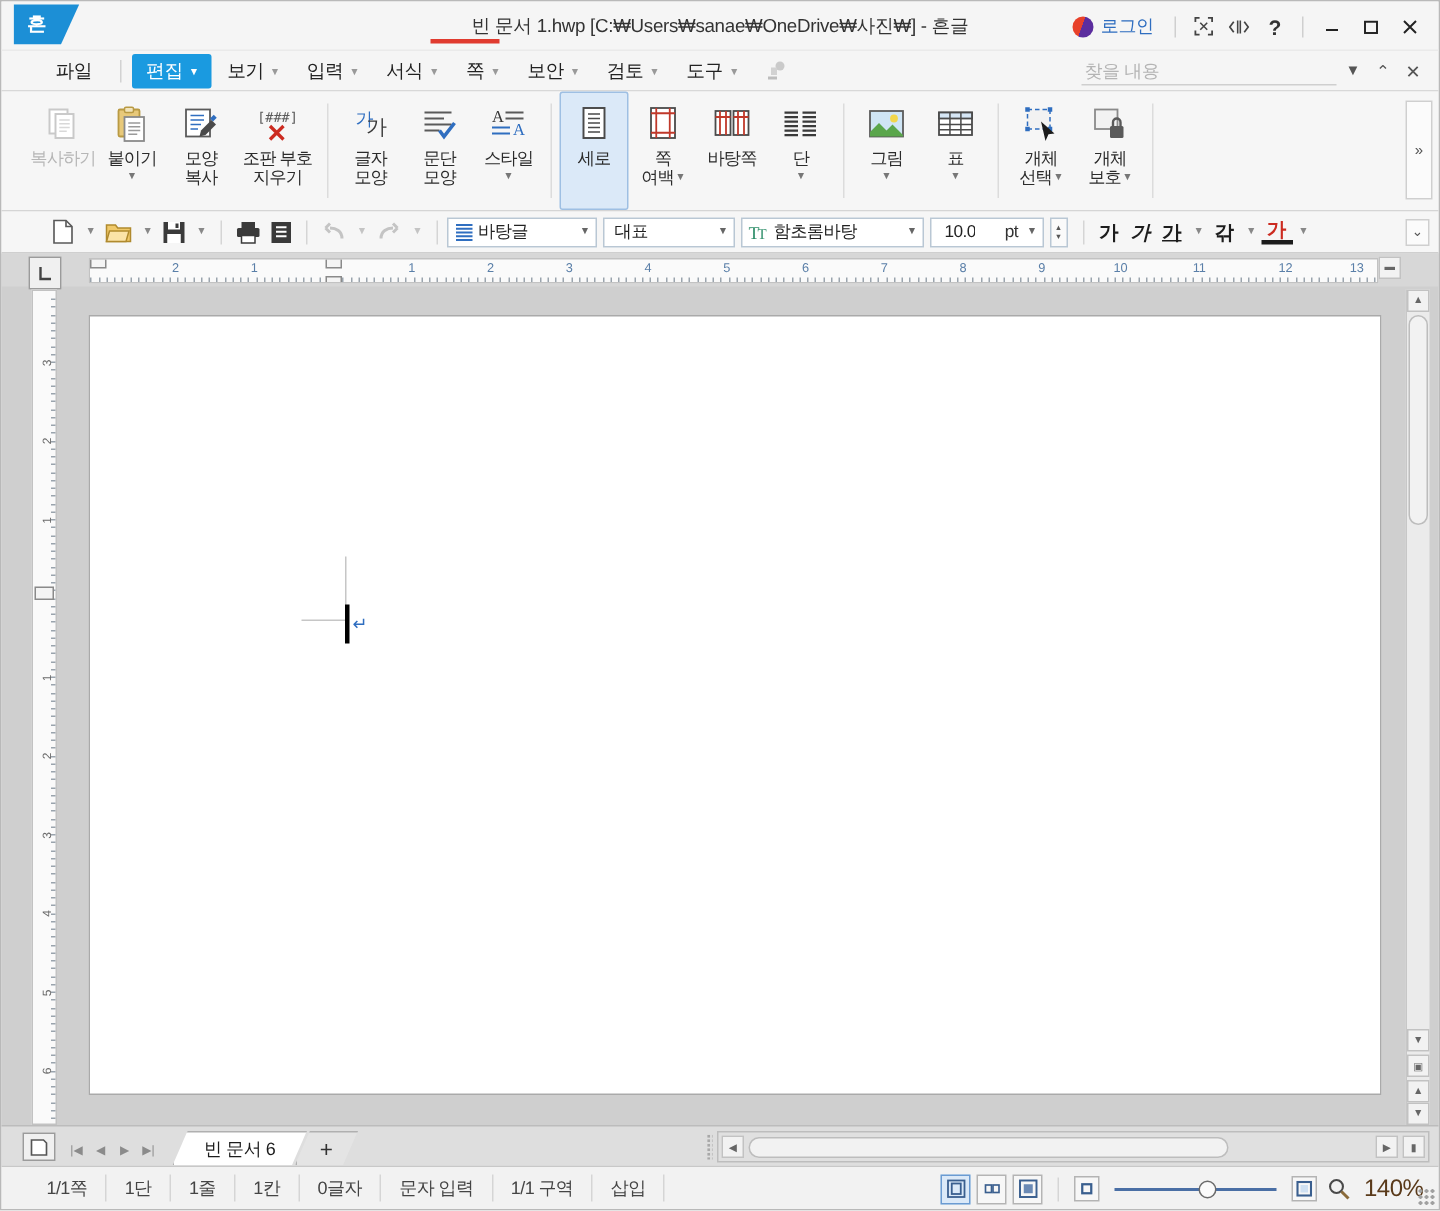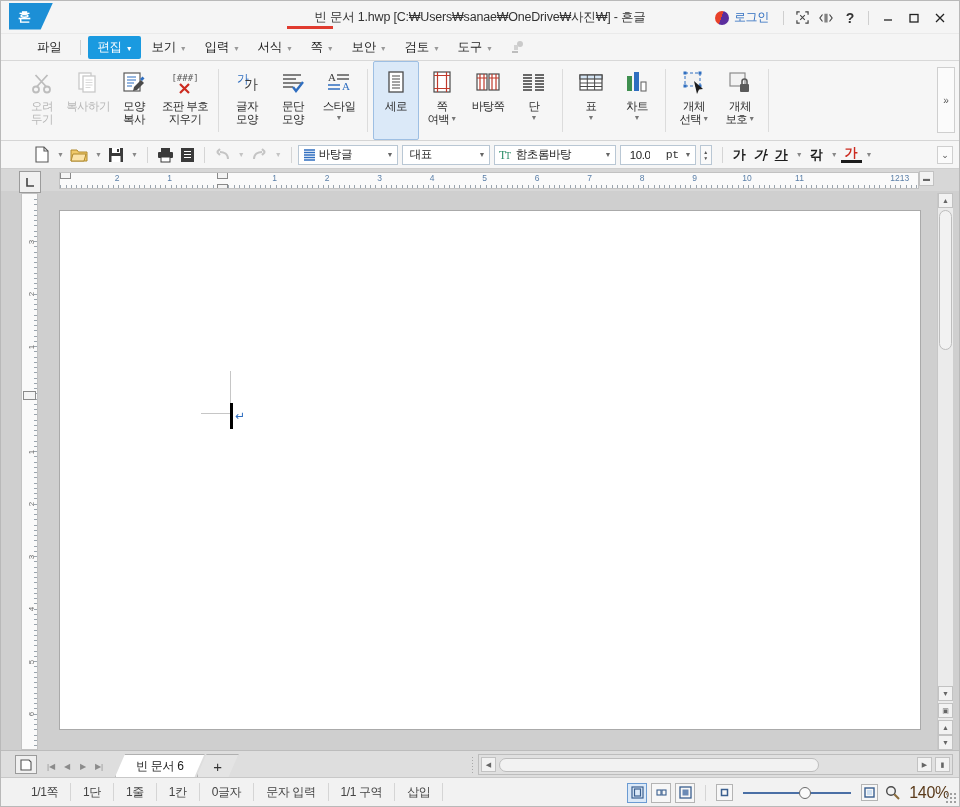--- a/index.html
+++ b/index.html
@@ -505,48 +505,56 @@
       <span class="caret">▼</span>
     </div>
     <div class="menu-icon-btn">
       <svg width="16" height="16" viewBox="0 0 16 16">
           <path d="M3 12h6v2H3z" fill="#bdbdbd"></path>
           <circle cx="11" cy="5" r="3" fill="#cacaca"></circle>
           <path d="M5 6h4v5H5z" fill="#d2d2d2"></path>
         </svg>
     </div>
 
+    <div class="search-wrap">
+      <input class="search-box" value="" placeholder="찾을 내용" style="">
+      <div class="search-ico">▼</div>
+      <div class="search-ico" style="font-size:11px;">⌃</div>
+      <div class="search-ico" style="font-size:12px;">✕</div>
+    </div>
   </div>
 
   <div class="ribbon">
 
     <div class="rgroup">
-      <div class="rbtn disabled">
-        <div class="ic">
-          <svg width="26" height="26" viewBox="0 0 26 26">
-              <g stroke="#bdbdbd" stroke-width="1.8" fill="none">
-                <circle cx="7" cy="19.5" r="3"></circle>
-                <circle cx="18" cy="19.5" r="3"></circle>
-                <path d="M6.5 5l11 12M18.5 5l-11 12"></path>
-              </g>
-            </svg>
-        </div>
-        <div class="lbl"><span>오려</span><br><span>두기</span></div>
-      </div>
       <div class="rbtn disabled">
         <div class="ic">
           <svg width="26" height="26" viewBox="0 0 26 26">
               <rect x="4" y="3" width="12" height="16" fill="#fff" stroke="#c9c9c9" stroke-width="1.3"></rect>
               <rect x="8" y="6" width="12" height="16" fill="#fff" stroke="#c9c9c9" stroke-width="1.3"></rect>
               <g stroke="#d8d8d8" stroke-width="1">
                 <path d="M10.5 10h7M10.5 12.5h7M10.5 15h7M10.5 17.5h5"></path>
               </g>
             </svg>
         </div>
         <div class="lbl"><span>복사하기</span></div>
+      </div>
+      <div class="rbtn">
+        <div class="ic">
+          <svg width="26" height="26" viewBox="0 0 26 26">
+              <rect x="4" y="3" width="14" height="18" rx="1" fill="#e8c97a" stroke="#b99a43" stroke-width="1.2"></rect>
+              <rect x="8" y="1.5" width="6" height="3.5" rx="1" fill="#f2e4bb" stroke="#b99a43" stroke-width="1"></rect>
+              <rect x="8" y="8" width="13" height="16" fill="#fff" stroke="#8a8a8a" stroke-width="1.2"></rect>
+              <g stroke="#9a9a9a" stroke-width="1">
+                <path d="M10.5 12h8M10.5 14.5h8M10.5 17h8M10.5 19.5h6"></path>
+              </g>
+            </svg>
+        </div>
+        <div class="lbl"><span>붙이기</span></div>
+        <div class="dd">▼</div>
       </div>
       <div class="rbtn">
         <div class="ic">
           <svg width="26" height="26" viewBox="0 0 26 26">
               <rect x="3" y="3" width="16" height="18" fill="#fff" stroke="#5a5a5a" stroke-width="1.2"></rect>
               <g stroke="#2f6ec0" stroke-width="1.1">
                 <path d="M6 7h9M6 10h9M6 13h7M6 16h5"></path>
               </g>
               <path d="M13 17l7-7 3 3-7 7-4 1z" fill="#4a4a4a"></path>
               <path d="M19 9l2.5-2.5 2 2L21 11z" fill="#2f6ec0"></path>
@@ -658,39 +666,39 @@
         <div class="dd">▼</div>
       </div>
     </div>
 
     <div class="rsep"></div>
 
     <div class="rgroup">
       <div class="rbtn">
         <div class="ic">
           <svg width="26" height="26" viewBox="0 0 26 26">
+              <rect x="2" y="4" width="22" height="17" fill="#cfe5f5" stroke="#5a5a5a" stroke-width="1.2"></rect>
+              <path d="M2 18l6-6 5 5 4-4 7 7v1H2z" fill="#5aa64b"></path>
+              <circle cx="18" cy="9" r="2.6" fill="#f2d64b"></circle>
+            </svg>
+        </div>
+        <div class="lbl"><span>그림</span></div>
+        <div class="dd">▼</div>
+      </div>
+      <div class="rbtn">
+        <div class="ic">
+          <svg width="26" height="26" viewBox="0 0 26 26">
               <rect x="2" y="5" width="22" height="15" fill="#fff" stroke="#4a4a4a" stroke-width="1.2"></rect>
               <rect x="2" y="5" width="22" height="4" fill="#d6e6f5" stroke="#4a4a4a" stroke-width="1.2"></rect>
               <g stroke="#4a4a4a" stroke-width="1">
                 <path d="M2 13h22M2 16.5h22M9.3 5v15M16.6 5v15"></path>
               </g>
             </svg>
         </div>
         <div class="lbl"><span>표</span></div>
-        <div class="dd">▼</div>
-      </div>
-      <div class="rbtn">
-        <div class="ic">
-          <svg width="26" height="26" viewBox="0 0 26 26">
-              <rect x="3" y="6" width="5" height="15" fill="#3f8f4f"></rect>
-              <rect x="10" y="2" width="5" height="19" fill="#2f6ec0"></rect>
-              <rect x="17" y="12" width="5" height="9" fill="#fff" stroke="#6a6a6a" stroke-width="1.1"></rect>
-            </svg>
-        </div>
-        <div class="lbl"><span>차트</span></div>
         <div class="dd">▼</div>
       </div>
     </div>
 
     <div class="rsep"></div>
 
     <div class="rgroup">
       <div class="rbtn">
         <div class="ic">
           <svg width="26" height="26" viewBox="0 0 26 26">
@@ -809,21 +817,21 @@
             <text x="0" y="11" font-size="12" fill="#2f8f6a" font-family="Liberation Serif, serif">T</text>
             <text x="6" y="11" font-size="10" fill="#2f8f6a" font-family="Liberation Serif, serif">T</text>
           </svg>
       </span>
       <span class="cval">함초롬바탕</span>
       <span class="carr">▼</span>
     </div>
 
     <div class="combo" style="width:76px;padding-left:6px;">
       <span class="cval" style="flex:0 0 auto;">10.0</span>
-      <span style="flex:1;text-align:right;padding-right:2px;color:#333;font-family:Liberation Mono, monospace;">pt</span>
+      <span style="flex:1;text-align:right;padding-right:2px;color:#333;">pt</span>
       <span class="carr">▼</span>
     </div>
     <div class="spin">
       <span>▲</span>
       <span>▼</span>
     </div>
 
     <div class="fsep"></div>
 
     <div class="fmt-char">가</div>
@@ -1018,21 +1026,21 @@
         <div class="num" style="left: 267px;">2</div>
         <div class="num" style="left: 319.5px;">3</div>
         <div class="num" style="left: 372px;">4</div>
         <div class="num" style="left: 424.5px;">5</div>
         <div class="num" style="left: 477px;">6</div>
         <div class="num" style="left: 529.5px;">7</div>
         <div class="num" style="left: 582px;">8</div>
         <div class="num" style="left: 634.5px;">9</div>
         <div class="num" style="left: 687px;">10</div>
         <div class="num" style="left: 739.5px;">11</div>
-        <div class="num" style="left: 835px;">12</div>
+        <div class="num" style="left: 797px;">12</div>
         <div class="num" style="left: 844.5px;">13</div>
         <div class="indent-marker" style="left: 157px; top: -1px;"></div>
         <div class="indent-marker" style="left: 157px; top: 11px;"></div>
         <div class="indent-marker" style="left: 0px; top: -1px;"></div>
       </div>
     <div class="hr-right-btns" style="position:absolute;right:4px;top:2px;">
       <div class="sb-btn" style="width:15px;height:15px;">▬</div>
     </div>
 
     <div class="vruler" id="vruler">

